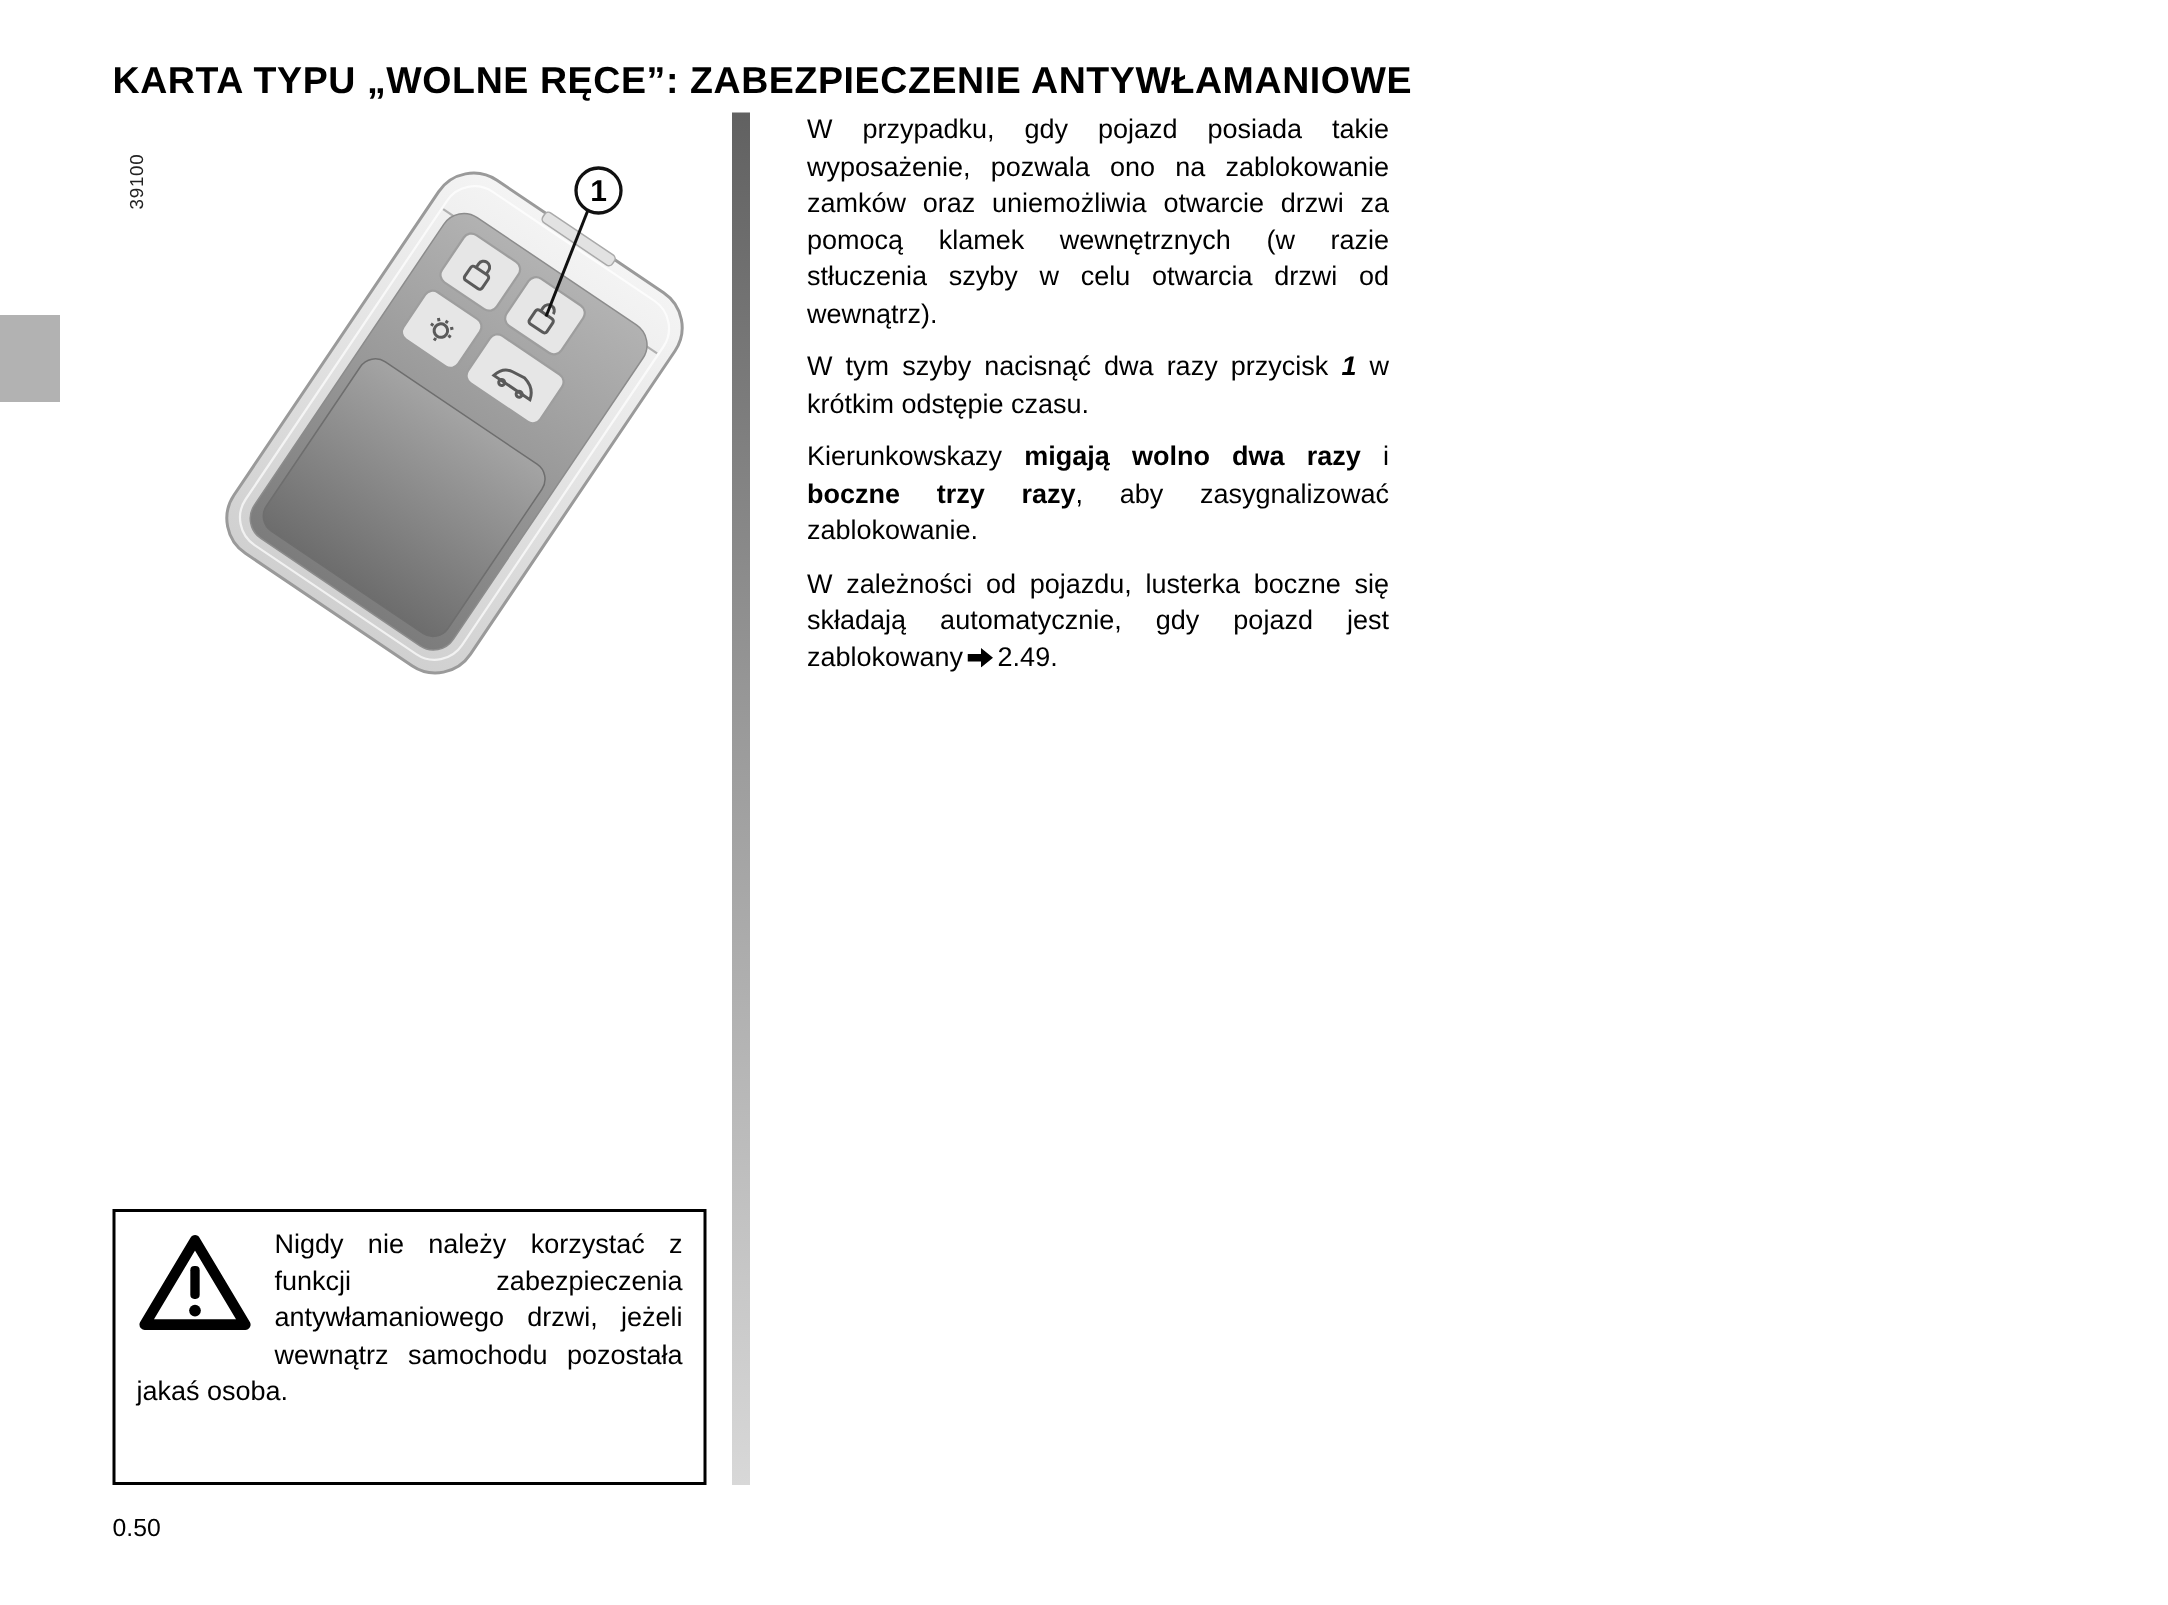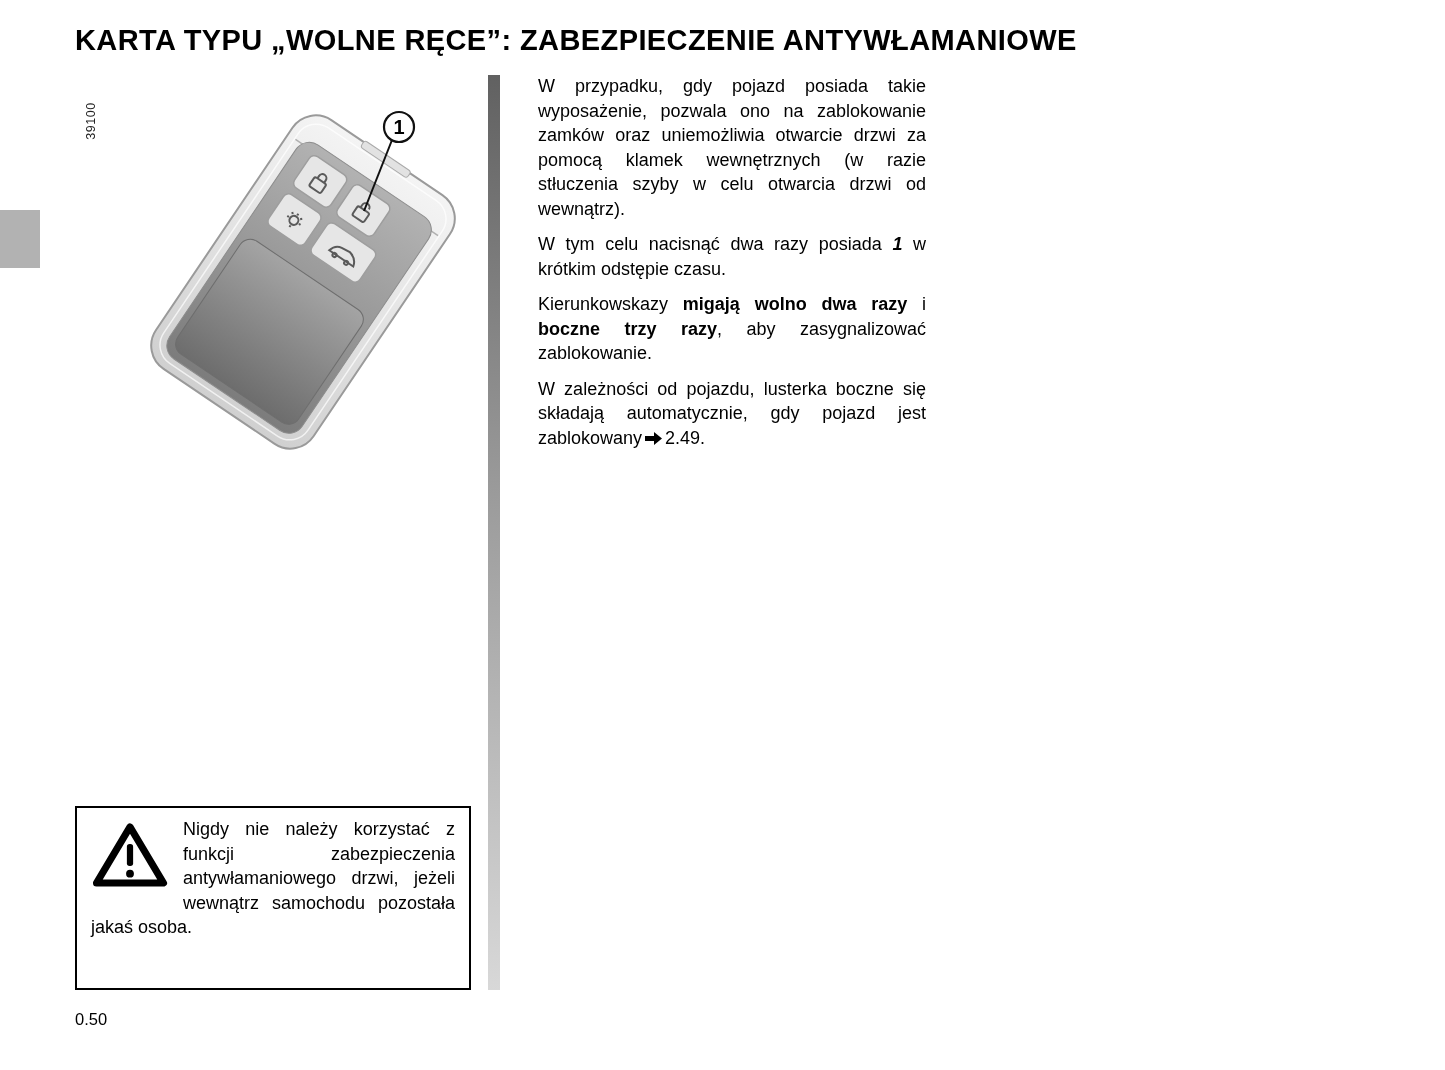--- a/index.html
+++ b/index.html
@@ -3,22 +3,22 @@
 <meta charset="utf-8">
 <style>
   * { margin:0; padding:0; box-sizing:border-box; }
   html,body { background:#ffffff; }
   body {
     width:1445px; height:1070px; position:relative;
     font-family:"Liberation Sans", sans-serif; color:#000;
     overflow:hidden;
   }
   .title {
-    position:absolute; left:75px; top:24px; width:1100px;
-    font-size:29px; font-weight:bold; letter-spacing:.4px;
+    position:absolute; left:75px; top:40px; width:1100px;
+    font-size:25px; font-weight:bold; letter-spacing:.4px;
     white-space:nowrap;
   }
   .side-tab {
     position:absolute; left:0; top:210px; width:40px; height:58px;
     background:#b2b2b2;
   }
   .figure {
     position:absolute; left:75px; top:70px; width:400px; height:410px;
   }
   .photo-id {
@@ -111,21 +111,21 @@
     <line x1="317" y1="70" x2="289" y2="141" stroke="#111" stroke-width="2"></line>
     <circle cx="324" cy="57" r="15" fill="#ffffff" stroke="#111" stroke-width="2.2"></circle>
     <text x="324" y="64" font-size="20" font-weight="bold" text-anchor="middle" fill="#000">1</text>
   </svg>
 </div>
 
 <div class="divider"></div>
 
 <div class="text-col">
   <p><span>W przypadku, gdy pojazd posiada takie wyposażenie, pozwala ono na zablokowanie zamków oraz uniemożliwia otwarcie drzwi za pomocą klamek wewnętrznych (w razie stłuczenia szyby w celu otwarcia drzwi od wewnątrz).</span></p>
-  <p><span>W tym celu nacisnąć dwa razy posiada </span><span class="bi">1</span><span> w krótkim odstępie czasu.</span></p>
+  <p><span>W tym szyby nacisnąć dwa razy przycisk </span><span class="bi">1</span><span> w krótkim odstępie czasu.</span></p>
   <p><span>Kierunkowskazy </span><span class="b">migają wolno dwa razy</span><span> i </span><span class="b">boczne trzy razy</span><span>, aby zasygnalizować zablokowanie.</span></p>
   <p><span>W zależności od pojazdu, lusterka boczne się składają automatycznie, gdy pojazd jest zablokowany</span><svg class="ref-arrow" width="17" height="13" viewBox="0 0 17 13">
         <polygon points="0,4 9,4 9,0 17,6.5 9,13 9,9 0,9" fill="#000"></polygon>
       </svg><span>2.49.</span></p>
 </div>
 
 <div class="warning-box">
   <span class="warn-icon">
     <svg viewBox="0 0 100 90">
       <polygon points="50,9 93,81 7,81" fill="#ffffff" stroke="#000" stroke-width="9" stroke-linejoin="round"></polygon>

